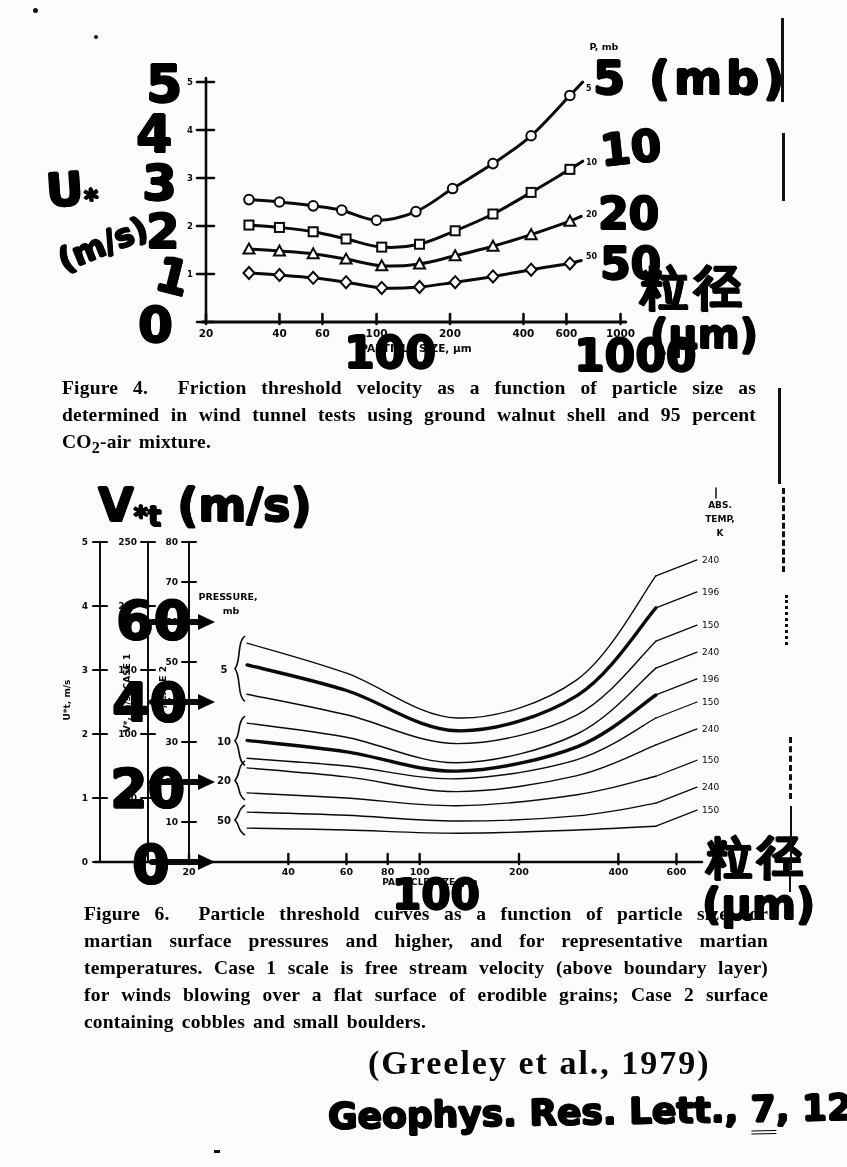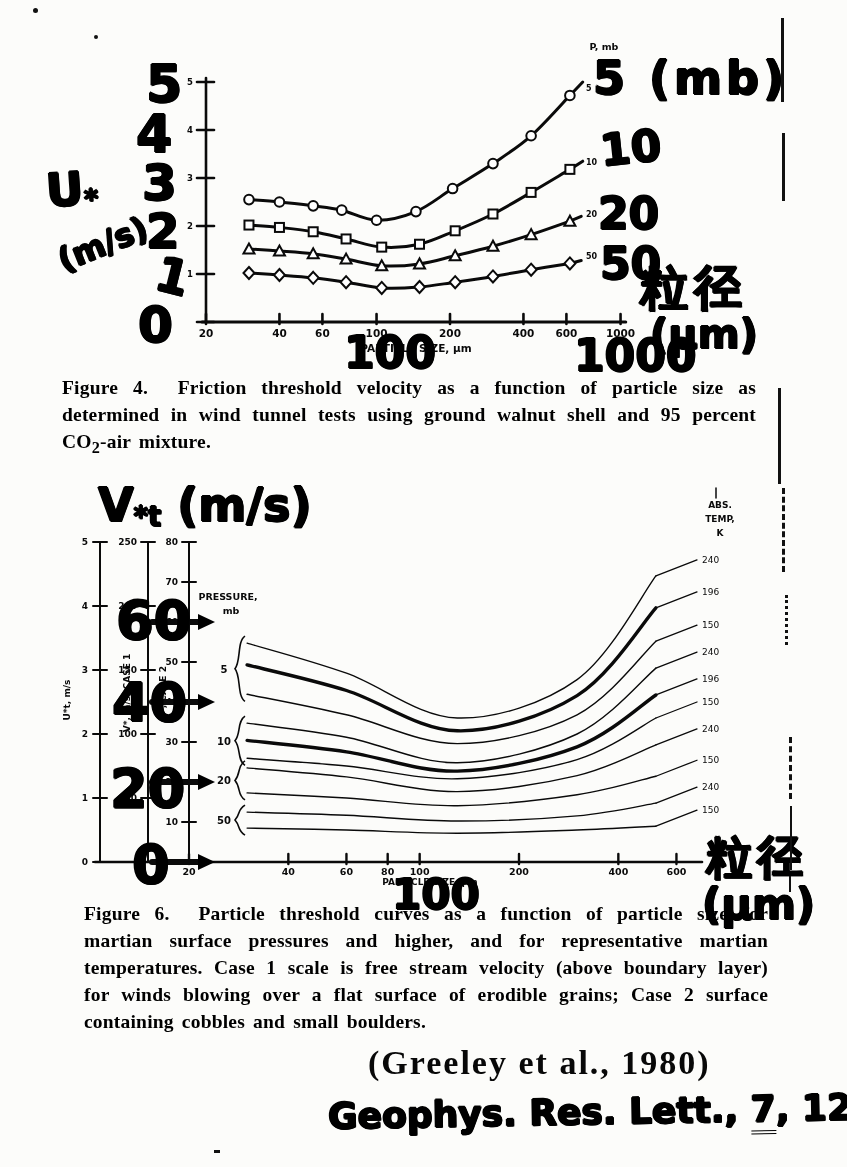--- a/index.html
+++ b/index.html
@@ -269,21 +269,21 @@
   <div class="caption" style="left:62px;top:374px;width:694px;font-size:19.5px;line-height:27px;">
     <span>Figure 4.</span>&nbsp;
     <span>Friction threshold velocity as a function of particle size as determined in wind tunnel tests using ground walnut shell and 95 percent CO</span><sub>2</sub><span>-air mixture.</span>
   </div>
 
   <div class="caption" style="left:84px;top:900px;width:684px;font-size:19.5px;line-height:27px;">
     <span>Figure 6.</span>&nbsp;
     <span>Particle threshold curves as a function of particle size for martian surface pressures and higher, and for representative martian temperatures.   Case 1 scale is free stream velocity (above boundary layer) for winds blowing over a flat surface of erodible grains; Case 2 surface containing cobbles and small boulders.</span>
   </div>
 
-  <div class="cite-printed" style="left:368px;top:1044px;font-size:34px;">(Greeley et al., 1980)</div>
+  <div class="cite-printed" style="left:368px;top:1044px;font-size:34px;">(Greeley et al., 1979)</div>
   <div class="hw" style="left:328px;top:1094px;font-size:36px;transform:rotate(-1deg);">
     <span>Geophys. Res. Lett., </span><span class="vol-underline">7</span><span>, 121</span>
   </div>
 
   <div class="artifact" style="left:781px;top:18px;width:3px;height:84px;"></div>
   <div class="artifact" style="left:782px;top:133px;width:3px;height:68px;"></div>
   <div class="artifact" style="left:778px;top:388px;width:3px;height:96px;"></div>
   <div class="artifact dashed" style="left:782px;top:488px;height:84px;"></div>
   <div class="artifact dotted" style="left:785px;top:595px;height:50px;"></div>
   <div class="artifact dashed" style="left:789px;top:737px;height:62px;"></div>

